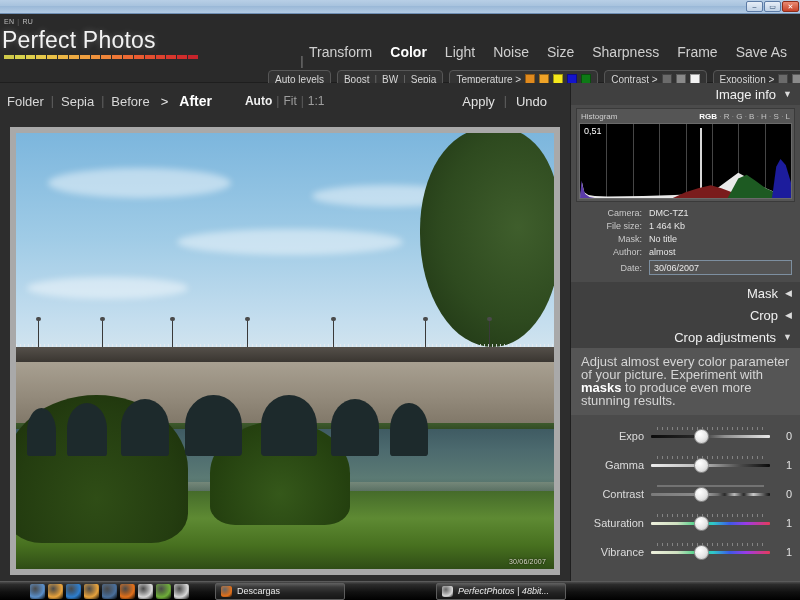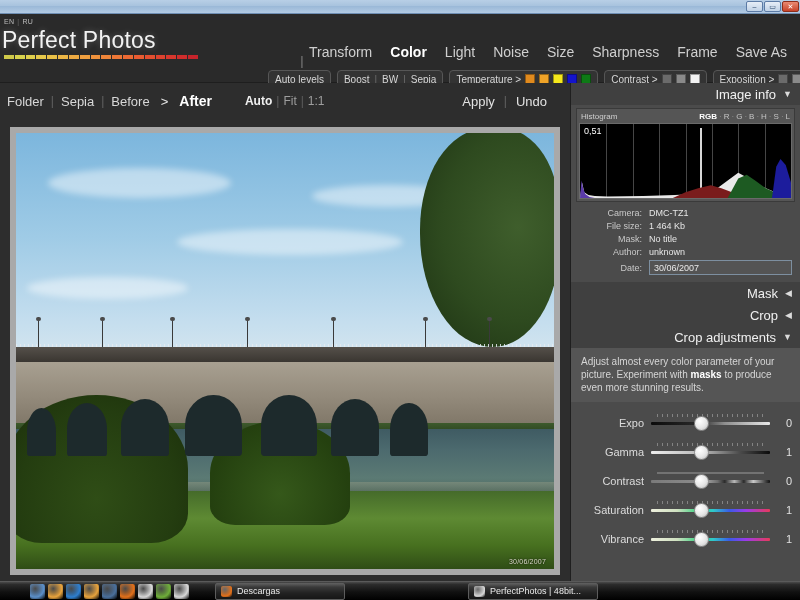--- a/index.html
+++ b/index.html
@@ -194,21 +194,21 @@
   #meta { padding: 6px 8px 4px 6px; }
   .mrow { display: flex; align-items: center; margin-bottom: 3px; font-size: 9px; }
   .mrow .k { width: 72px; text-align: right; color: #c8c8c8; padding-right: 7px; }
   .mrow .v { color: #e6e6e6; }
   .mrow .vbox {
     flex: 1; border: 1px solid #7d8fa0; background: #545454;
     color: #e8e8e8; font-size: 9px; padding: 1px 4px; height: 15px; line-height: 13px;
   }
   #adjblurb {
     background: #555555; padding: 7px 10px 8px 10px;
-    font-size: 10px; color: #d5d5d5; line-height: 13px;
+    font-size: 13px; color: #d5d5d5; line-height: 13px;
   }
   #adjblurb b { color: #ffffff; }
 
   #sliders { padding: 6px 8px 0 4px; }
   .srow { display: flex; align-items: center; height: 29px; position: relative; }
   .srow .sname { width: 76px; text-align: right; padding-right: 7px; font-size: 11px; color: #dcdcdc; }
   .track { position: relative; flex: 1; height: 20px; display: flex; align-items: center; }
   .tickline {
     position: absolute; left: 6px; right: 6px; top: 1px; height: 3px;
     background: repeating-linear-gradient(to right, #8d8d8d 0 1px, rgba(0,0,0,0) 1px 5px);
@@ -460,21 +460,21 @@
         <div class="mrow">
           <span class="k">File size:</span>
           <span class="v">1 464 Kb</span>
         </div>
         <div class="mrow">
           <span class="k">Mask:</span>
           <span class="v">No title</span>
         </div>
         <div class="mrow">
           <span class="k">Author:</span>
-          <span class="v">unknown</span>
+          <span class="v">almost</span>
         </div>
         <div class="mrow">
           <span class="k">Date:</span>
           <div class="vbox">30/06/2007</div>
         </div>
       </div>
 
     <div class="secthead">
       <span>Mask</span>
       <span class="caret">◀</span>
@@ -552,19 +552,19 @@
       <span class="qi" style="background: radial-gradient(circle at 35% 30%, rgba(255, 255, 255, 0.2), rgb(226, 112, 26) 60%, rgba(0, 0, 0, 0.333) 100%);"></span>
       <span class="qi" style="background: radial-gradient(circle at 35% 30%, rgba(255, 255, 255, 0.2), rgb(216, 216, 216) 60%, rgba(0, 0, 0, 0.333) 100%);"></span>
       <span class="qi" style="background: radial-gradient(circle at 35% 30%, rgba(255, 255, 255, 0.2), rgb(111, 174, 58) 60%, rgba(0, 0, 0, 0.333) 100%);"></span>
       <span class="qi" style="background: radial-gradient(circle at 35% 30%, rgba(255, 255, 255, 0.2), rgb(216, 216, 216) 60%, rgba(0, 0, 0, 0.333) 100%);"></span>
     </div>
   <div id="tasks">
       <span class="taskbtn">
         <span class="ti" style="background: radial-gradient(circle at 35% 30%, rgba(255, 255, 255, 0.267), rgb(226, 112, 26) 65%, rgba(0, 0, 0, 0.333) 100%);"></span>
         <span>Descargas</span>
       </span>
-      <span class="taskbtn" style="margin-left: 120px;">
+      <span class="taskbtn" style="margin-left: 88px; font-style: italic;">
         <span class="ti" style="background: radial-gradient(circle at 35% 30%, rgba(255, 255, 255, 0.267), rgb(216, 216, 216) 65%, rgba(0, 0, 0, 0.333) 100%);"></span>
         <span>PerfectPhotos | 48bit...</span>
       </span>
     </div>
   <div id="sysspacer"></div>
 </div>
 
 </body></html>

